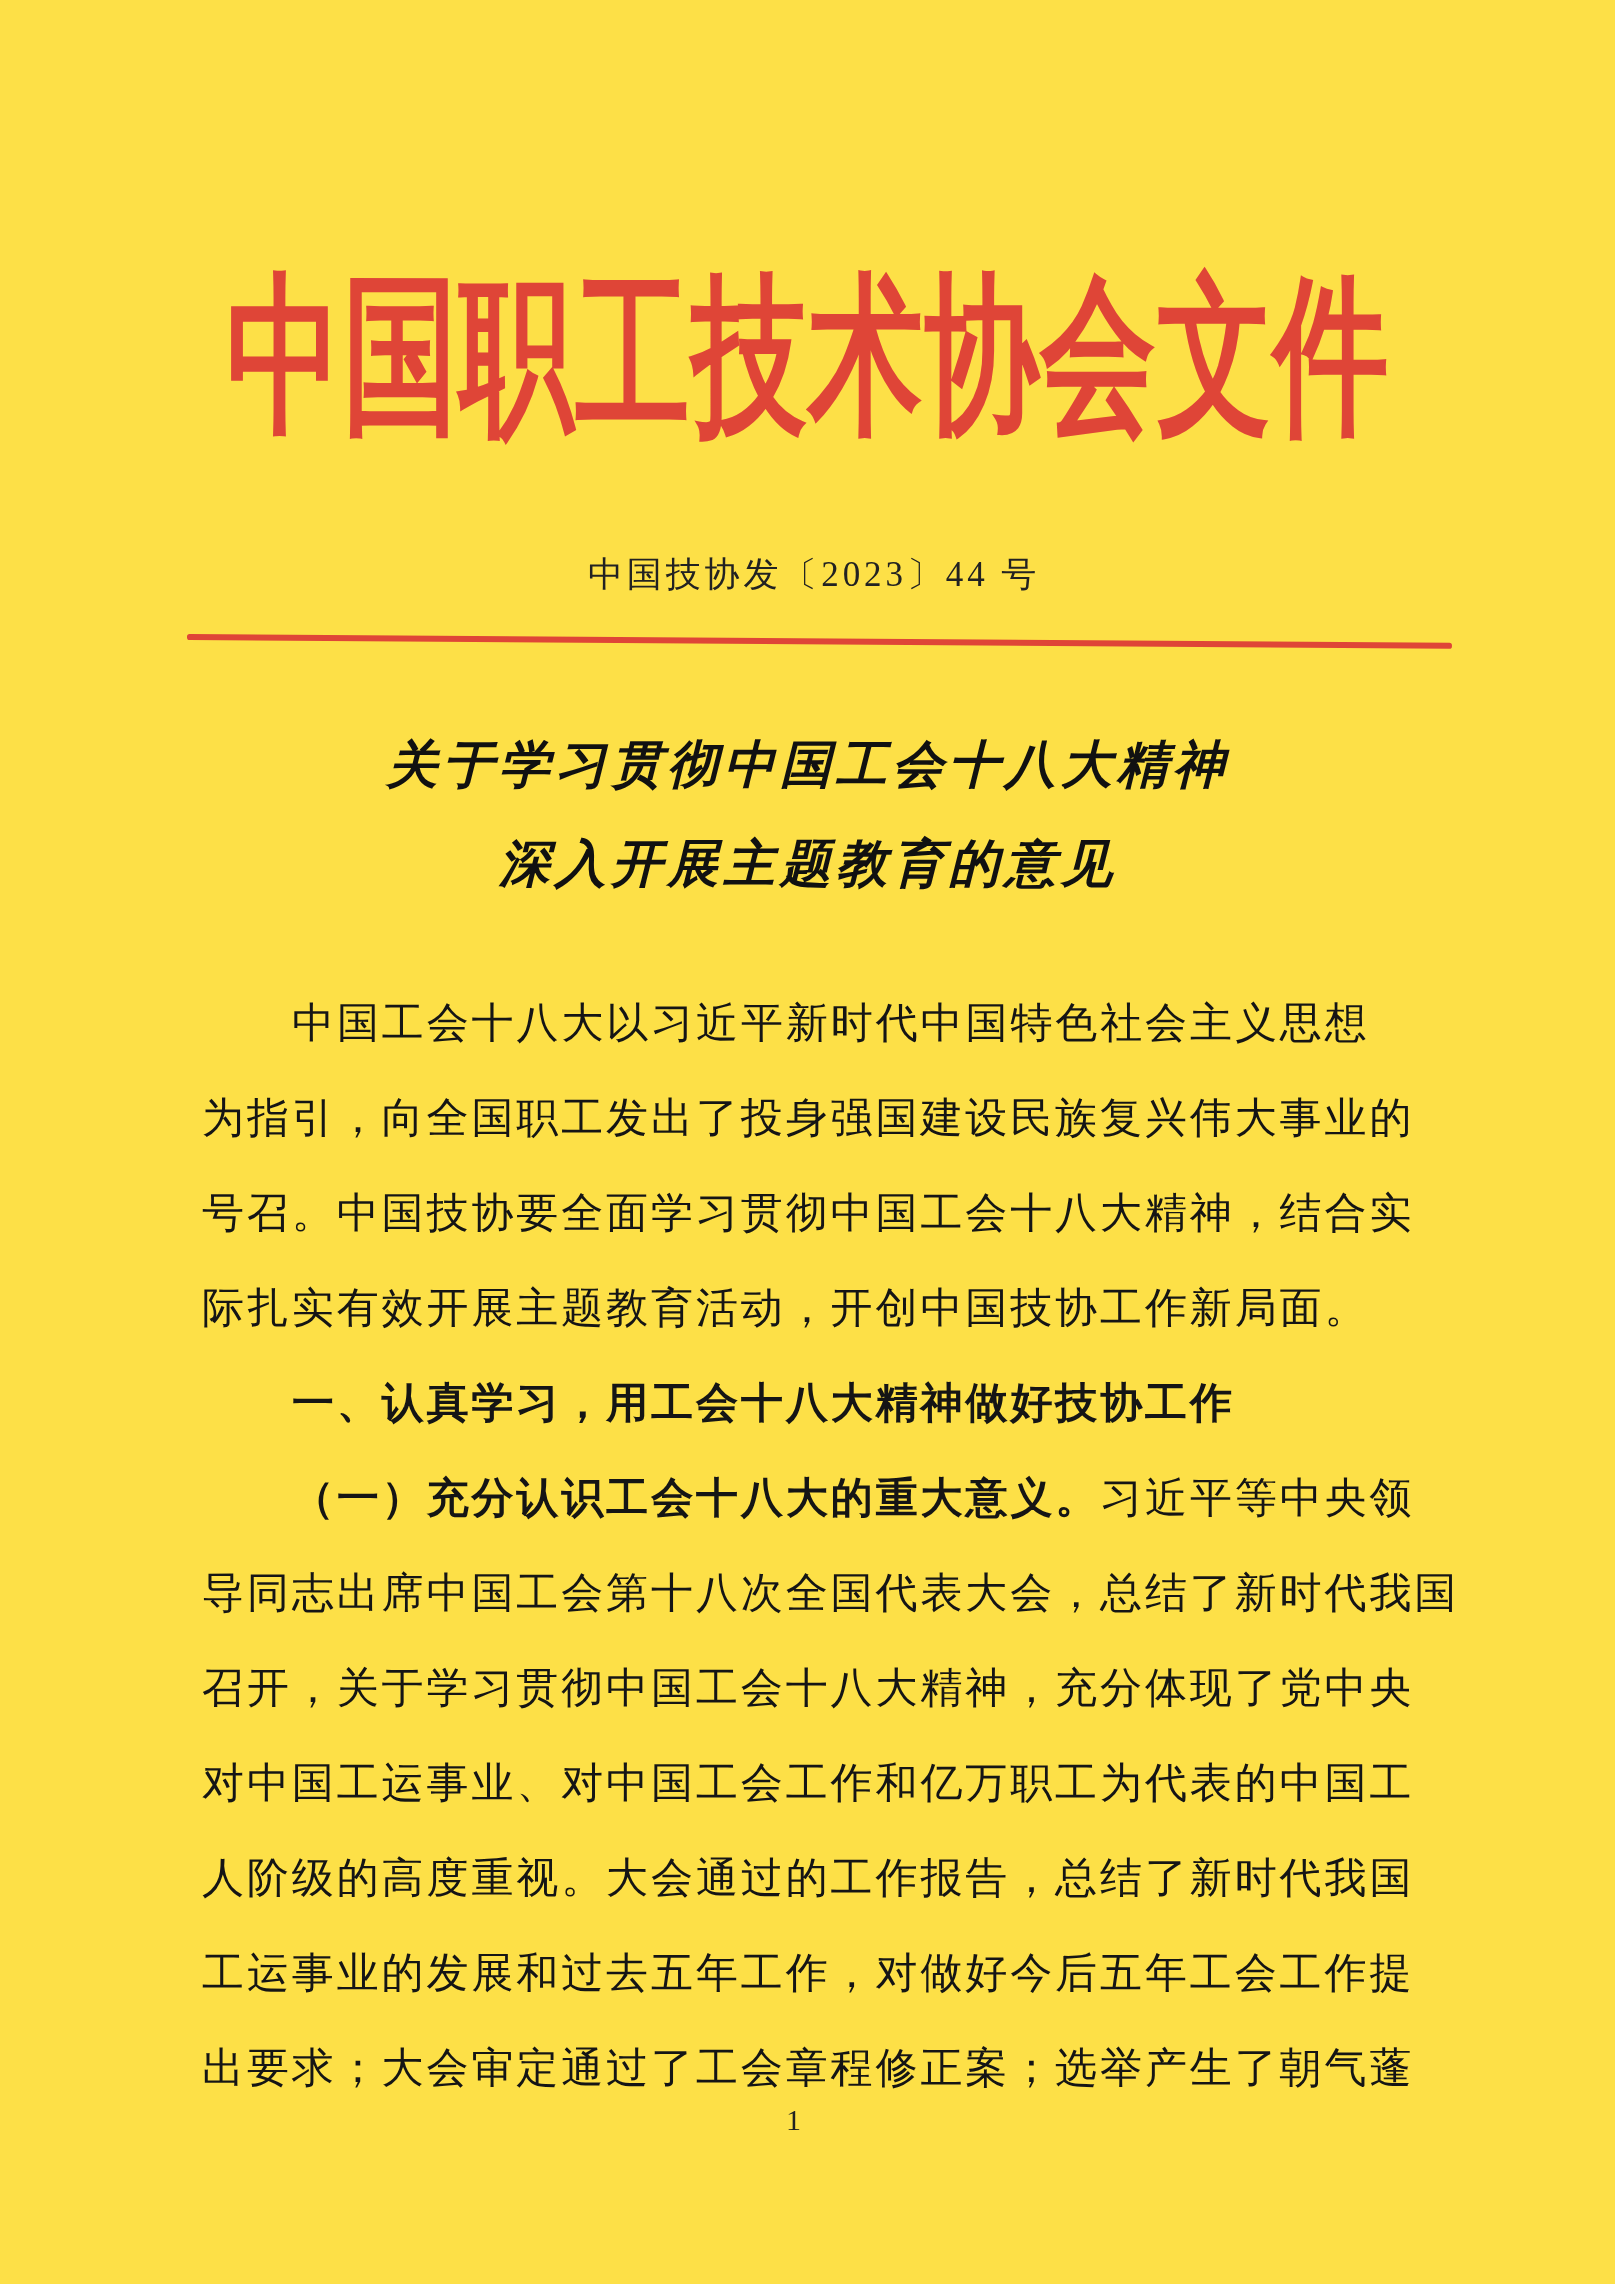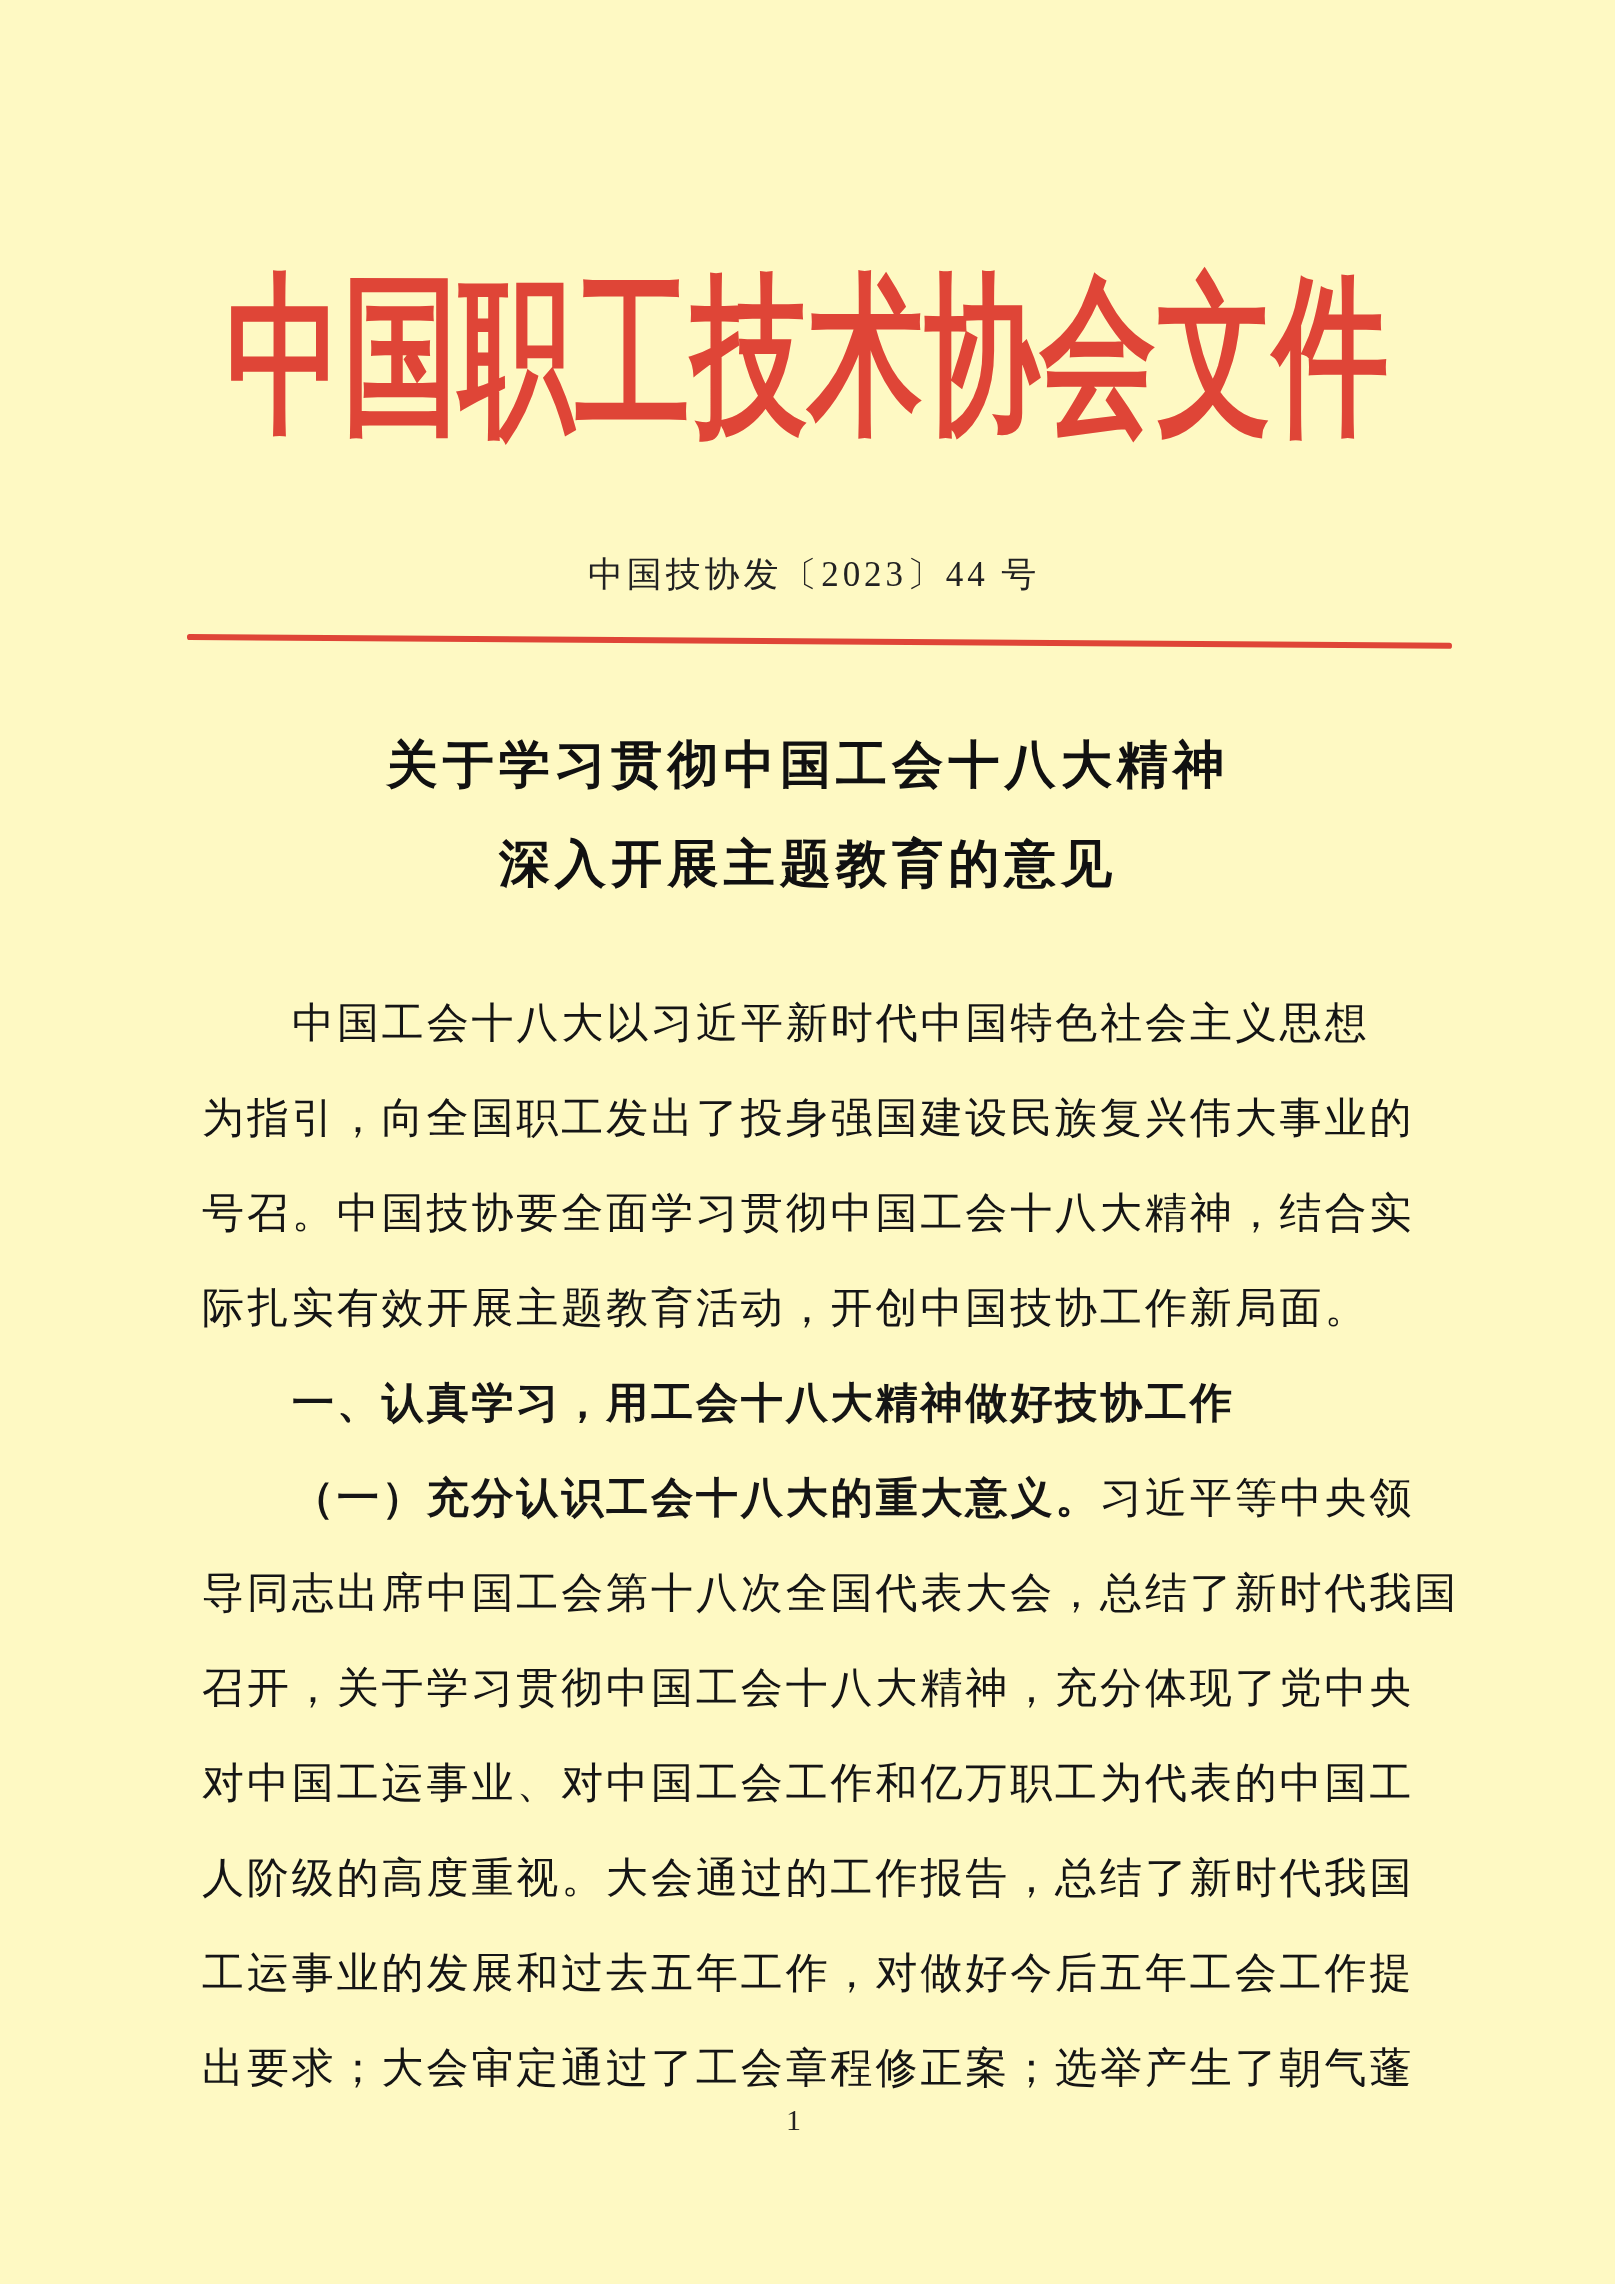--- a/index.html
+++ b/index.html
@@ -2,21 +2,21 @@
 <html style="--accent: #df4537;font-size:10.4px"><head>
 <meta charset="utf-8">
 <style>
   :root { --accent: #df4537; }
   * { box-sizing: border-box; }
   html, body { margin: 0; padding: 0; background: #ffffff; }
   .page {
     position: relative;
     width: 1616px;
     height: 2284px;
-    background: #fef9c3;
+    background: #fde047;
     font-family: "Liberation Serif", "DejaVu Serif", serif;
     color: #1a1a1a;
     overflow: hidden;
   }
   .org-title {
     position: absolute;
     top: 271px; left: 0; right: 0;
     text-align: center;
     font-size: 115px;
     font-weight: bold;
@@ -48,20 +48,21 @@
   .doc-title {
     position: absolute;
     top: 716px; left: 0; right: 0;
     text-align: center;
     font-weight: bold;
     font-size: 51px;
     line-height: 99px;
     letter-spacing: 5.2px;
     color: #111;
     white-space: nowrap;
+    font-style: italic;
   }
   .body-text {
     position: absolute;
     top: 976px; left: 202px;
     width: 1214px;
     font-size: 42px;
     line-height: 95px;
     letter-spacing: 2.9px;
     color: #151515;
   }

